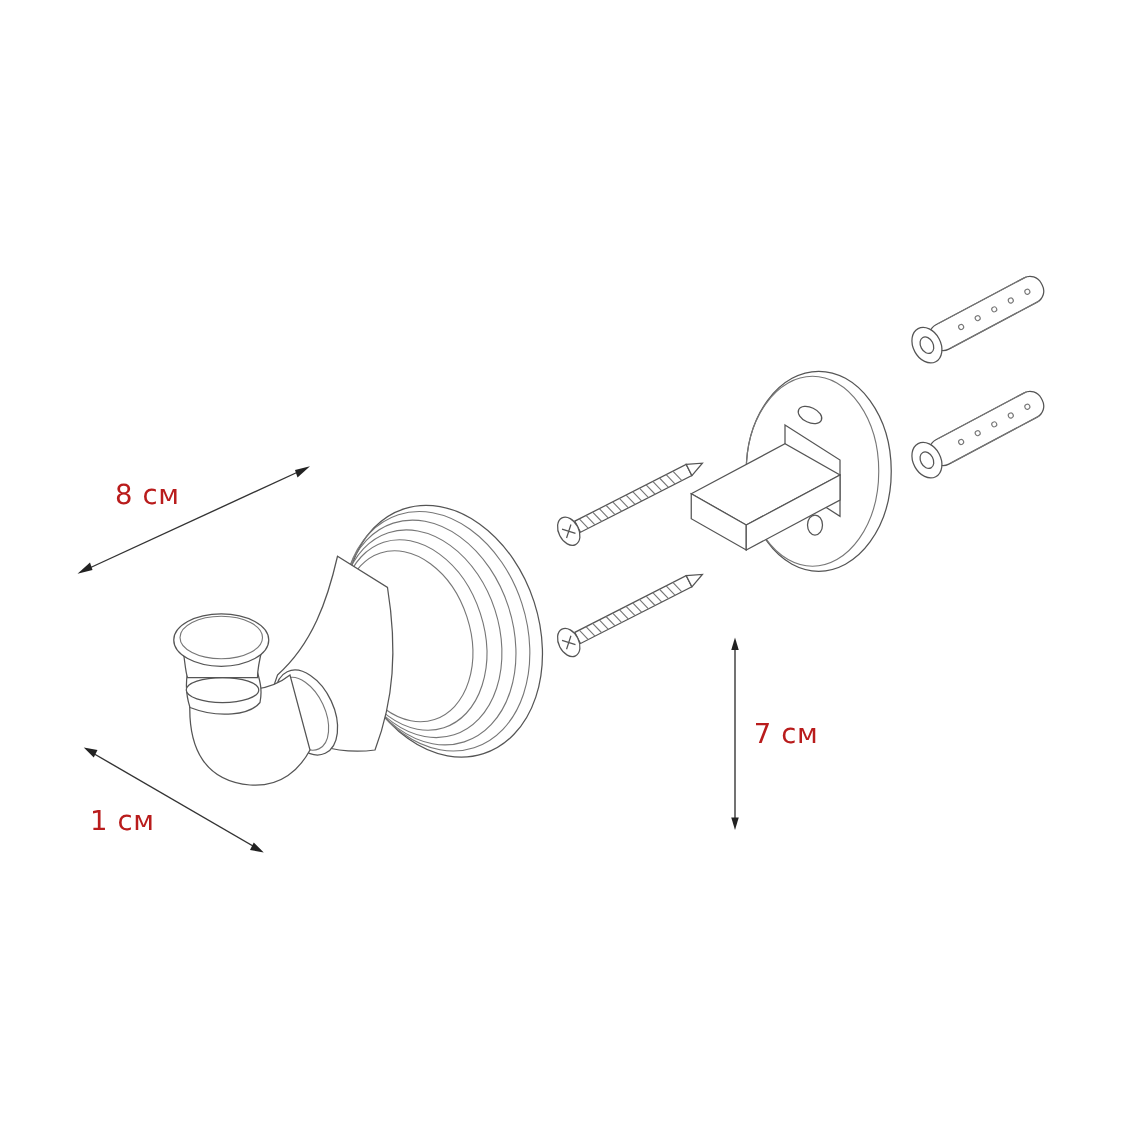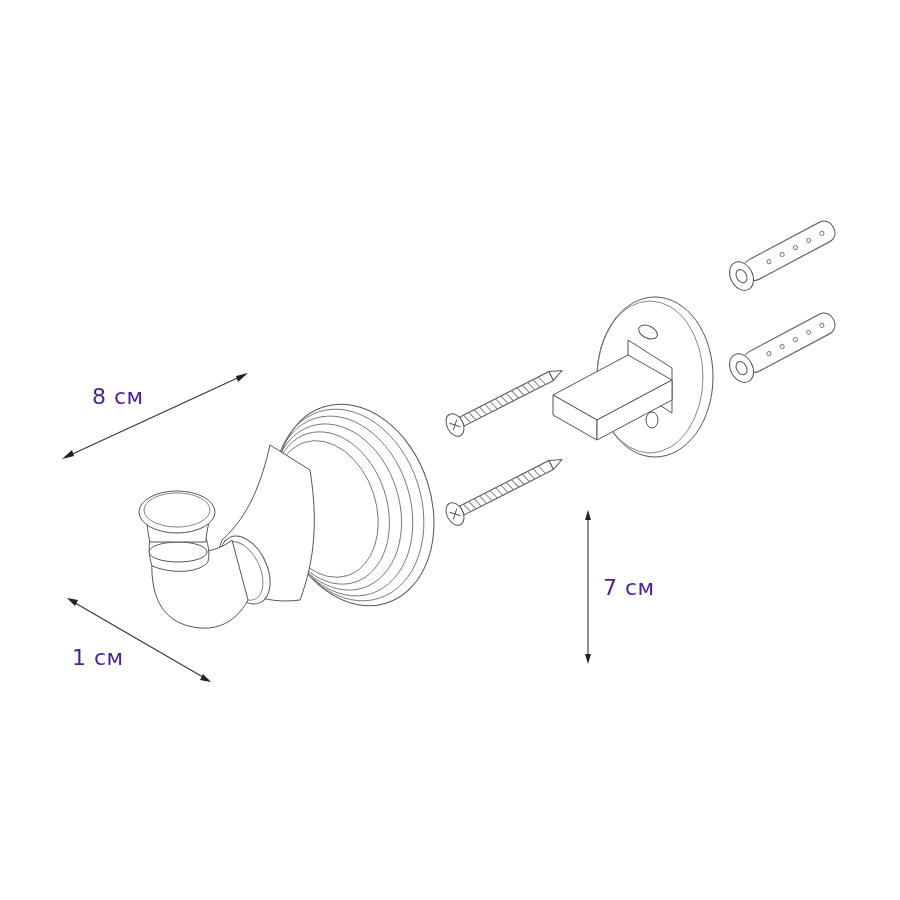--- a/index.html
+++ b/index.html
@@ -1,19 +1,19 @@
 <!DOCTYPE html>
 <html><head>
 <meta charset="utf-8">
 <style>
   html, body { margin: 0; padding: 0; background: #ffffff; }
   body { width: 900px; height: 900px; position: relative; overflow: hidden;
          font-family: "DejaVu Sans", sans-serif; }
   #stage { position: absolute; left: 0; top: 0; width: 900px; height: 900px; }
-  .dim-label { position: absolute; font-size: 22px; color: #4c1d95; letter-spacing: 0.5px; white-space: nowrap; }
+  .dim-label { position: absolute; font-size: 22px; color: #b91c1c; letter-spacing: 0.5px; white-space: nowrap; }
   svg .ln { fill: none; stroke: #555; stroke-width: 1; }
   svg .ln2 { fill: none; stroke: #777; stroke-width: 0.9; }
   svg .wh { fill: #fff; stroke: #555; stroke-width: 1; }
   svg .dim { fill: none; stroke: #333; stroke-width: 1.1; }
   svg .head { fill: #222; stroke: none; }
 </style>
 </head>
 <body>
 
 <div id="stage">

